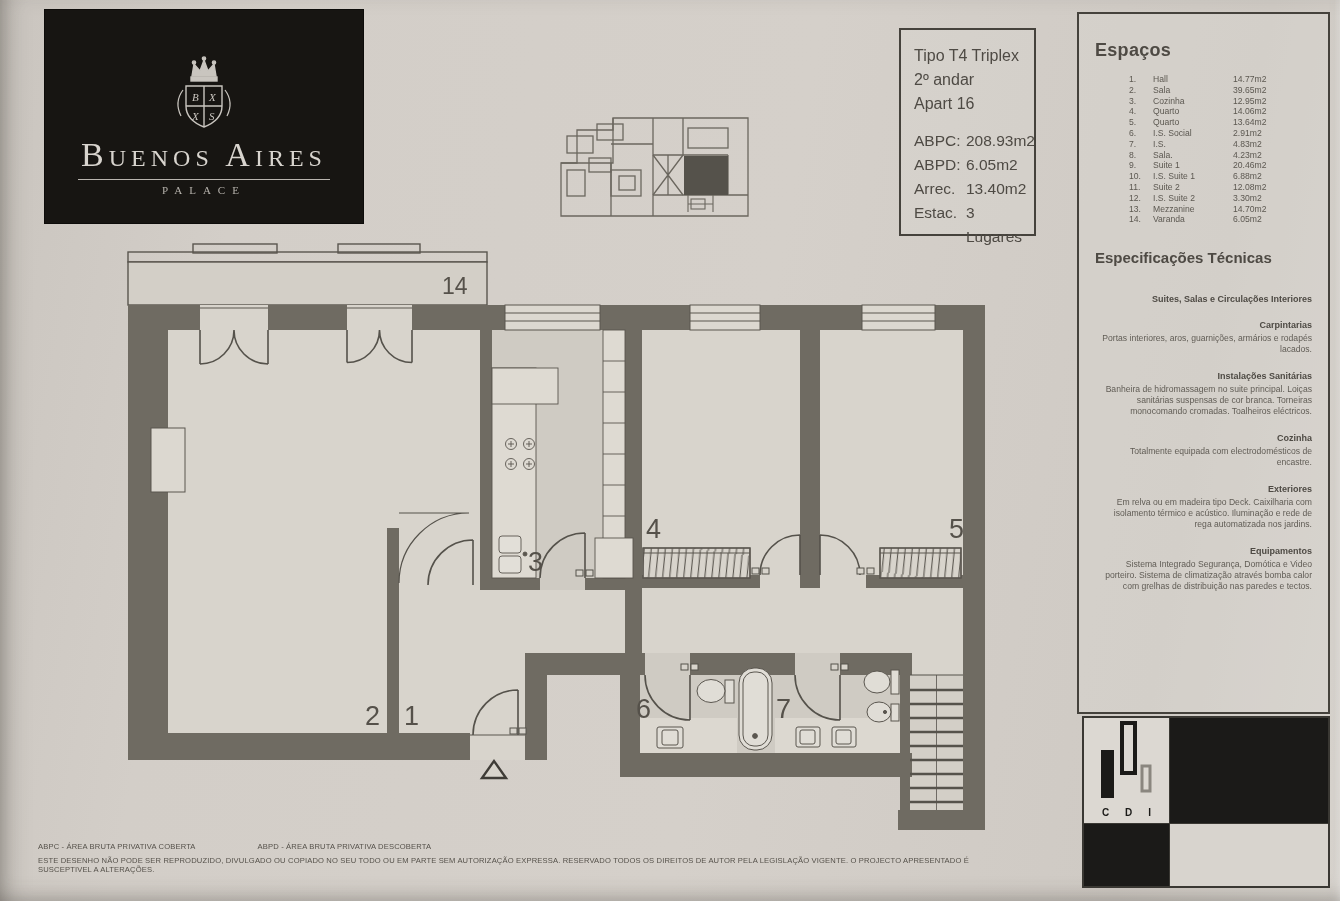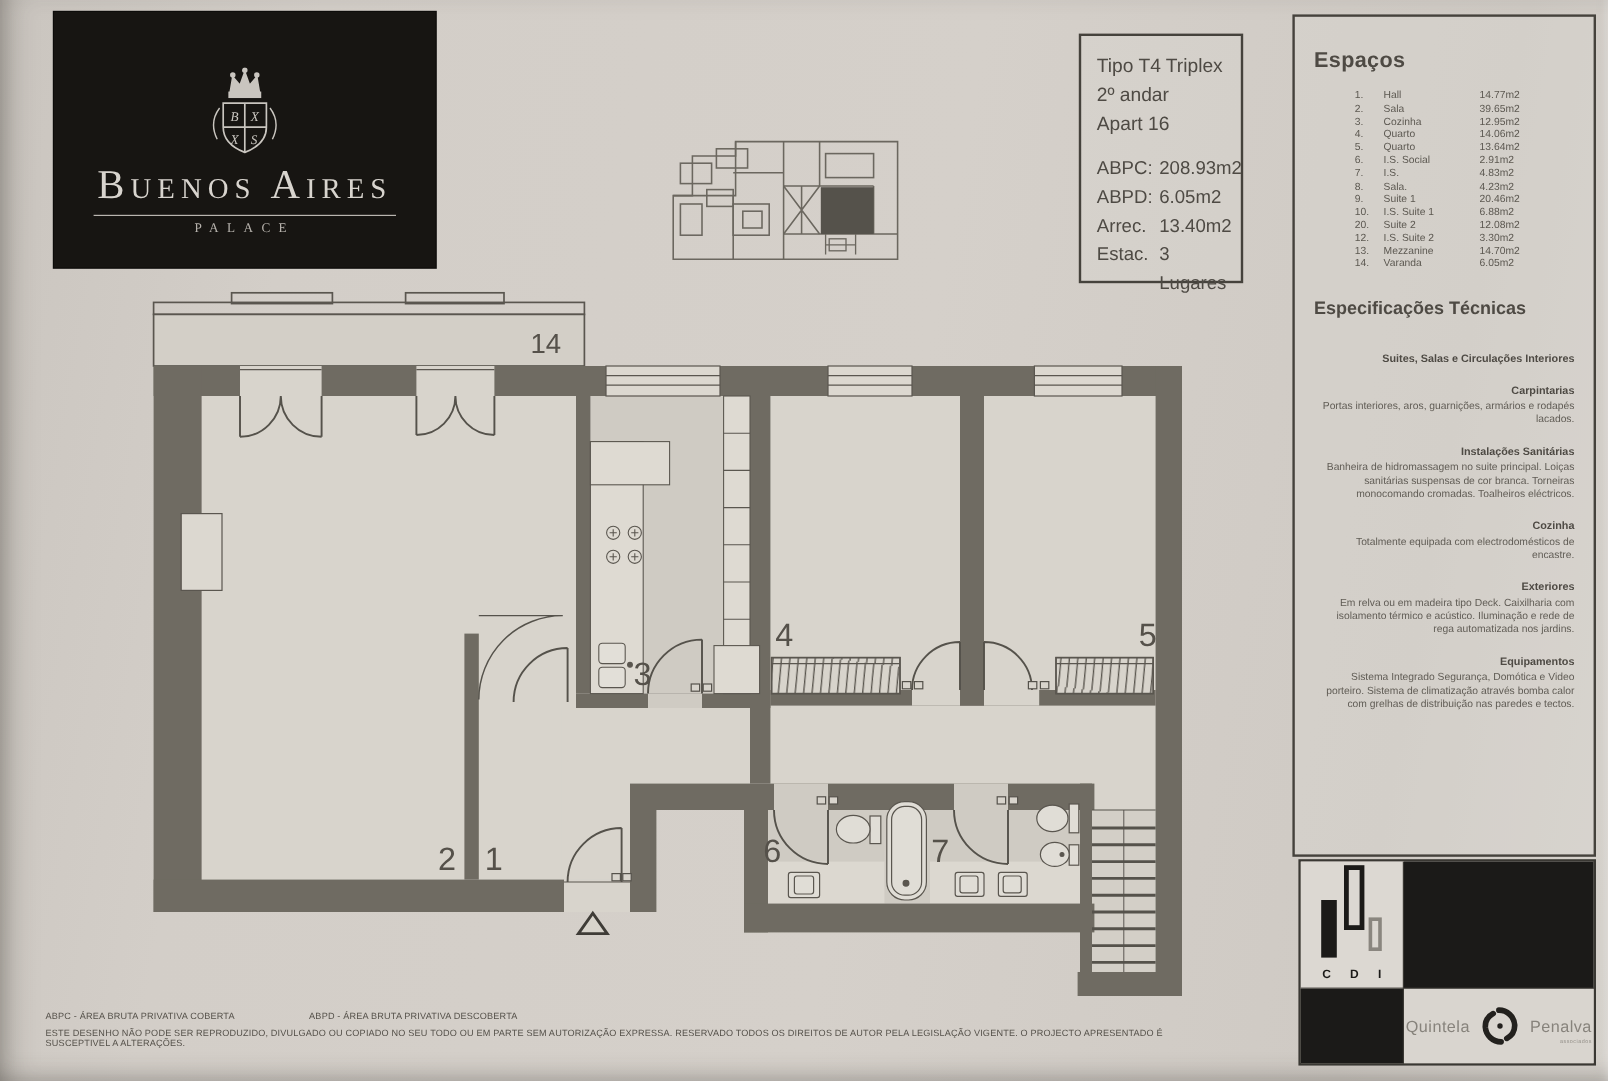--- a/index.html
+++ b/index.html
@@ -181,21 +181,21 @@
           <span>9.</span>
           <span>Suite 1</span>
           <span>20.46m2</span>
         </div>
       <div class="erow">
           <span>10.</span>
           <span>I.S. Suite 1</span>
           <span>6.88m2</span>
         </div>
       <div class="erow">
-          <span>20.</span>
+          <span>11.</span>
           <span>Suite 2</span>
           <span>12.08m2</span>
         </div>
       <div class="erow">
           <span>12.</span>
           <span>I.S. Suite 2</span>
           <span>3.30m2</span>
         </div>
       <div class="erow">
           <span>13.</span>
@@ -242,34 +242,20 @@
         <rect x="58" y="48" width="8" height="25" fill="none" stroke="#8a867f" stroke-width="3"></rect>
       </svg>
       <div id="cdi-letters">
         <span>C</span>
         <span>D</span>
         <span>I</span>
       </div>
     </div>
     <div id="brand-black-tr"></div>
     <div id="brand-black-bl"></div>
-    <div id="qp-cell">
-      <span class="qp-name">Quintela</span>
-      <svg width="32" height="34" viewBox="0 0 34 34">
-        <g stroke="#23211e" stroke-width="5" fill="none" stroke-linecap="round">
-          <path d="M16 3 A14 14 0 0 1 30 16 A13 13 0 0 1 23 28"></path>
-          <path d="M18 31 A14 14 0 0 1 4 18 A13 13 0 0 1 11 6"></path>
-        </g>
-        <circle cx="17" cy="17" r="2.4" fill="#23211e"></circle>
-      </svg>
-      <span class="qp-name" id="qp-right">
-        <span>Penalva</span>
-        <span id="qp-sub">associados</span>
-      </span>
-    </div>
   </div>
 
   <svg id="plan" class="abs" width="905" height="600" viewBox="0 0 905 600">
     <defs>
       <pattern id="hatch" width="7" height="34" patternUnits="userSpaceOnUse" patternTransform="rotate(7)">
         <line x1="3" y1="0" x2="4" y2="34" stroke="#5a564f" stroke-width="1.1"></line>
       </pattern>
     </defs>
 
     <g stroke="#5a564f" stroke-width="1.4" fill="none">

